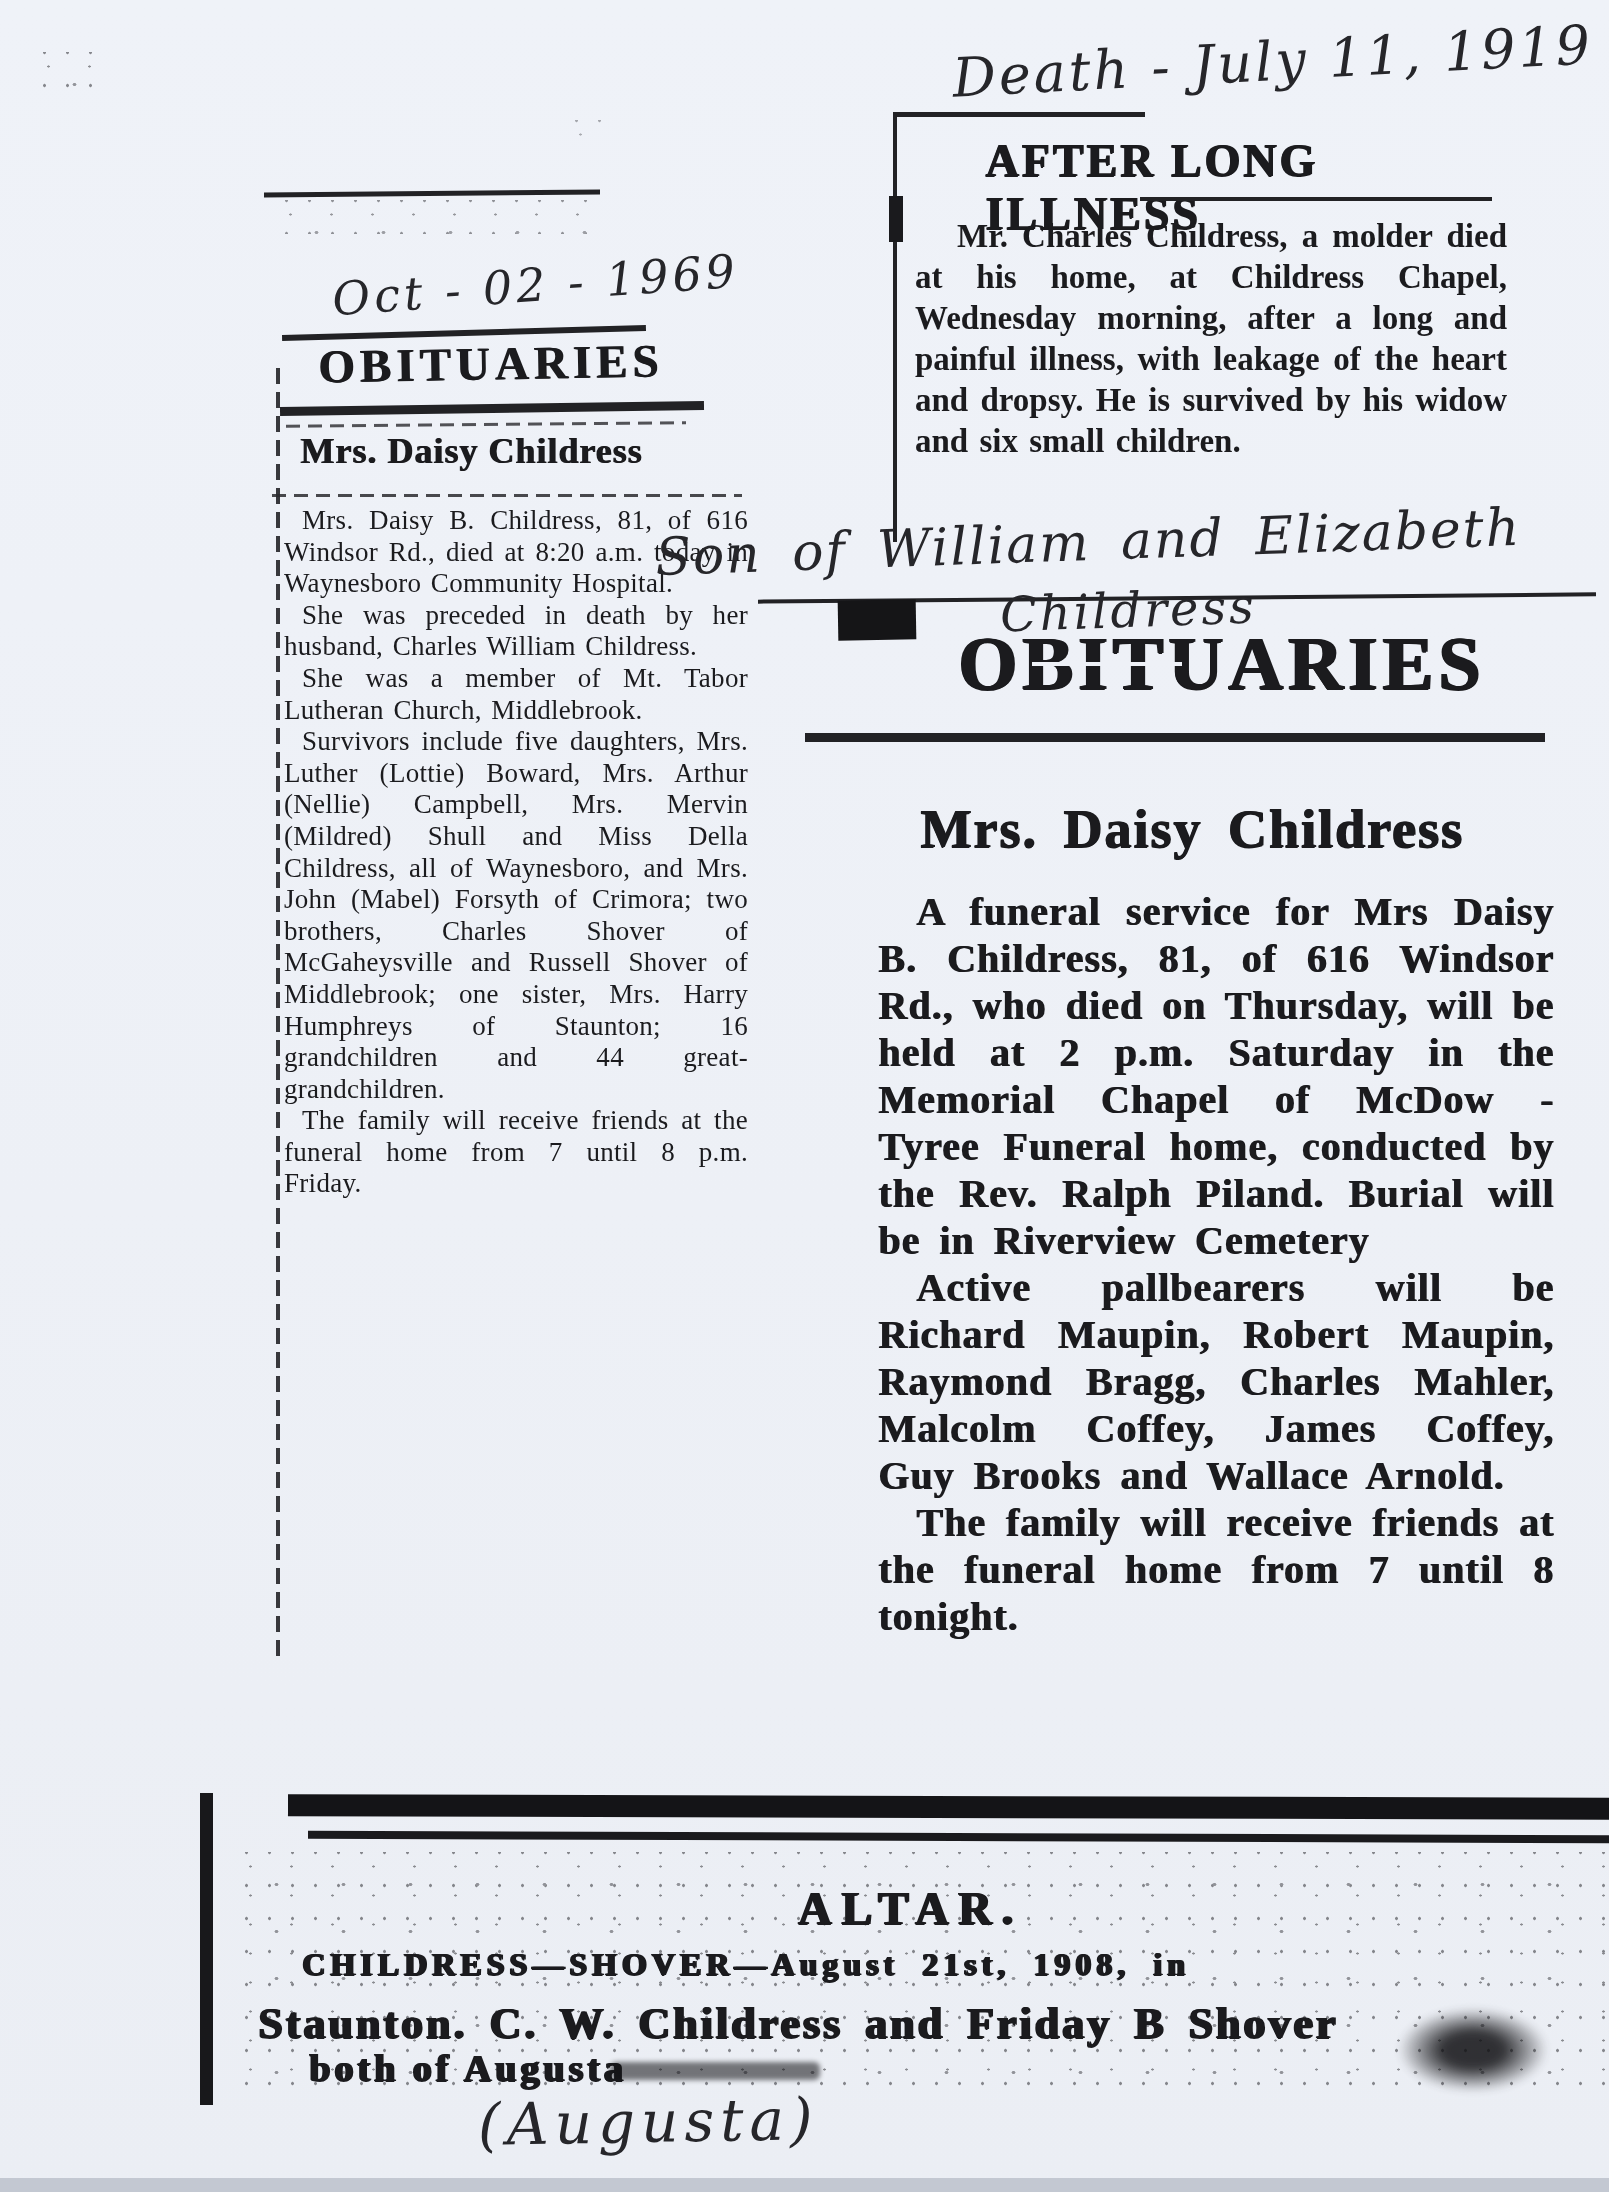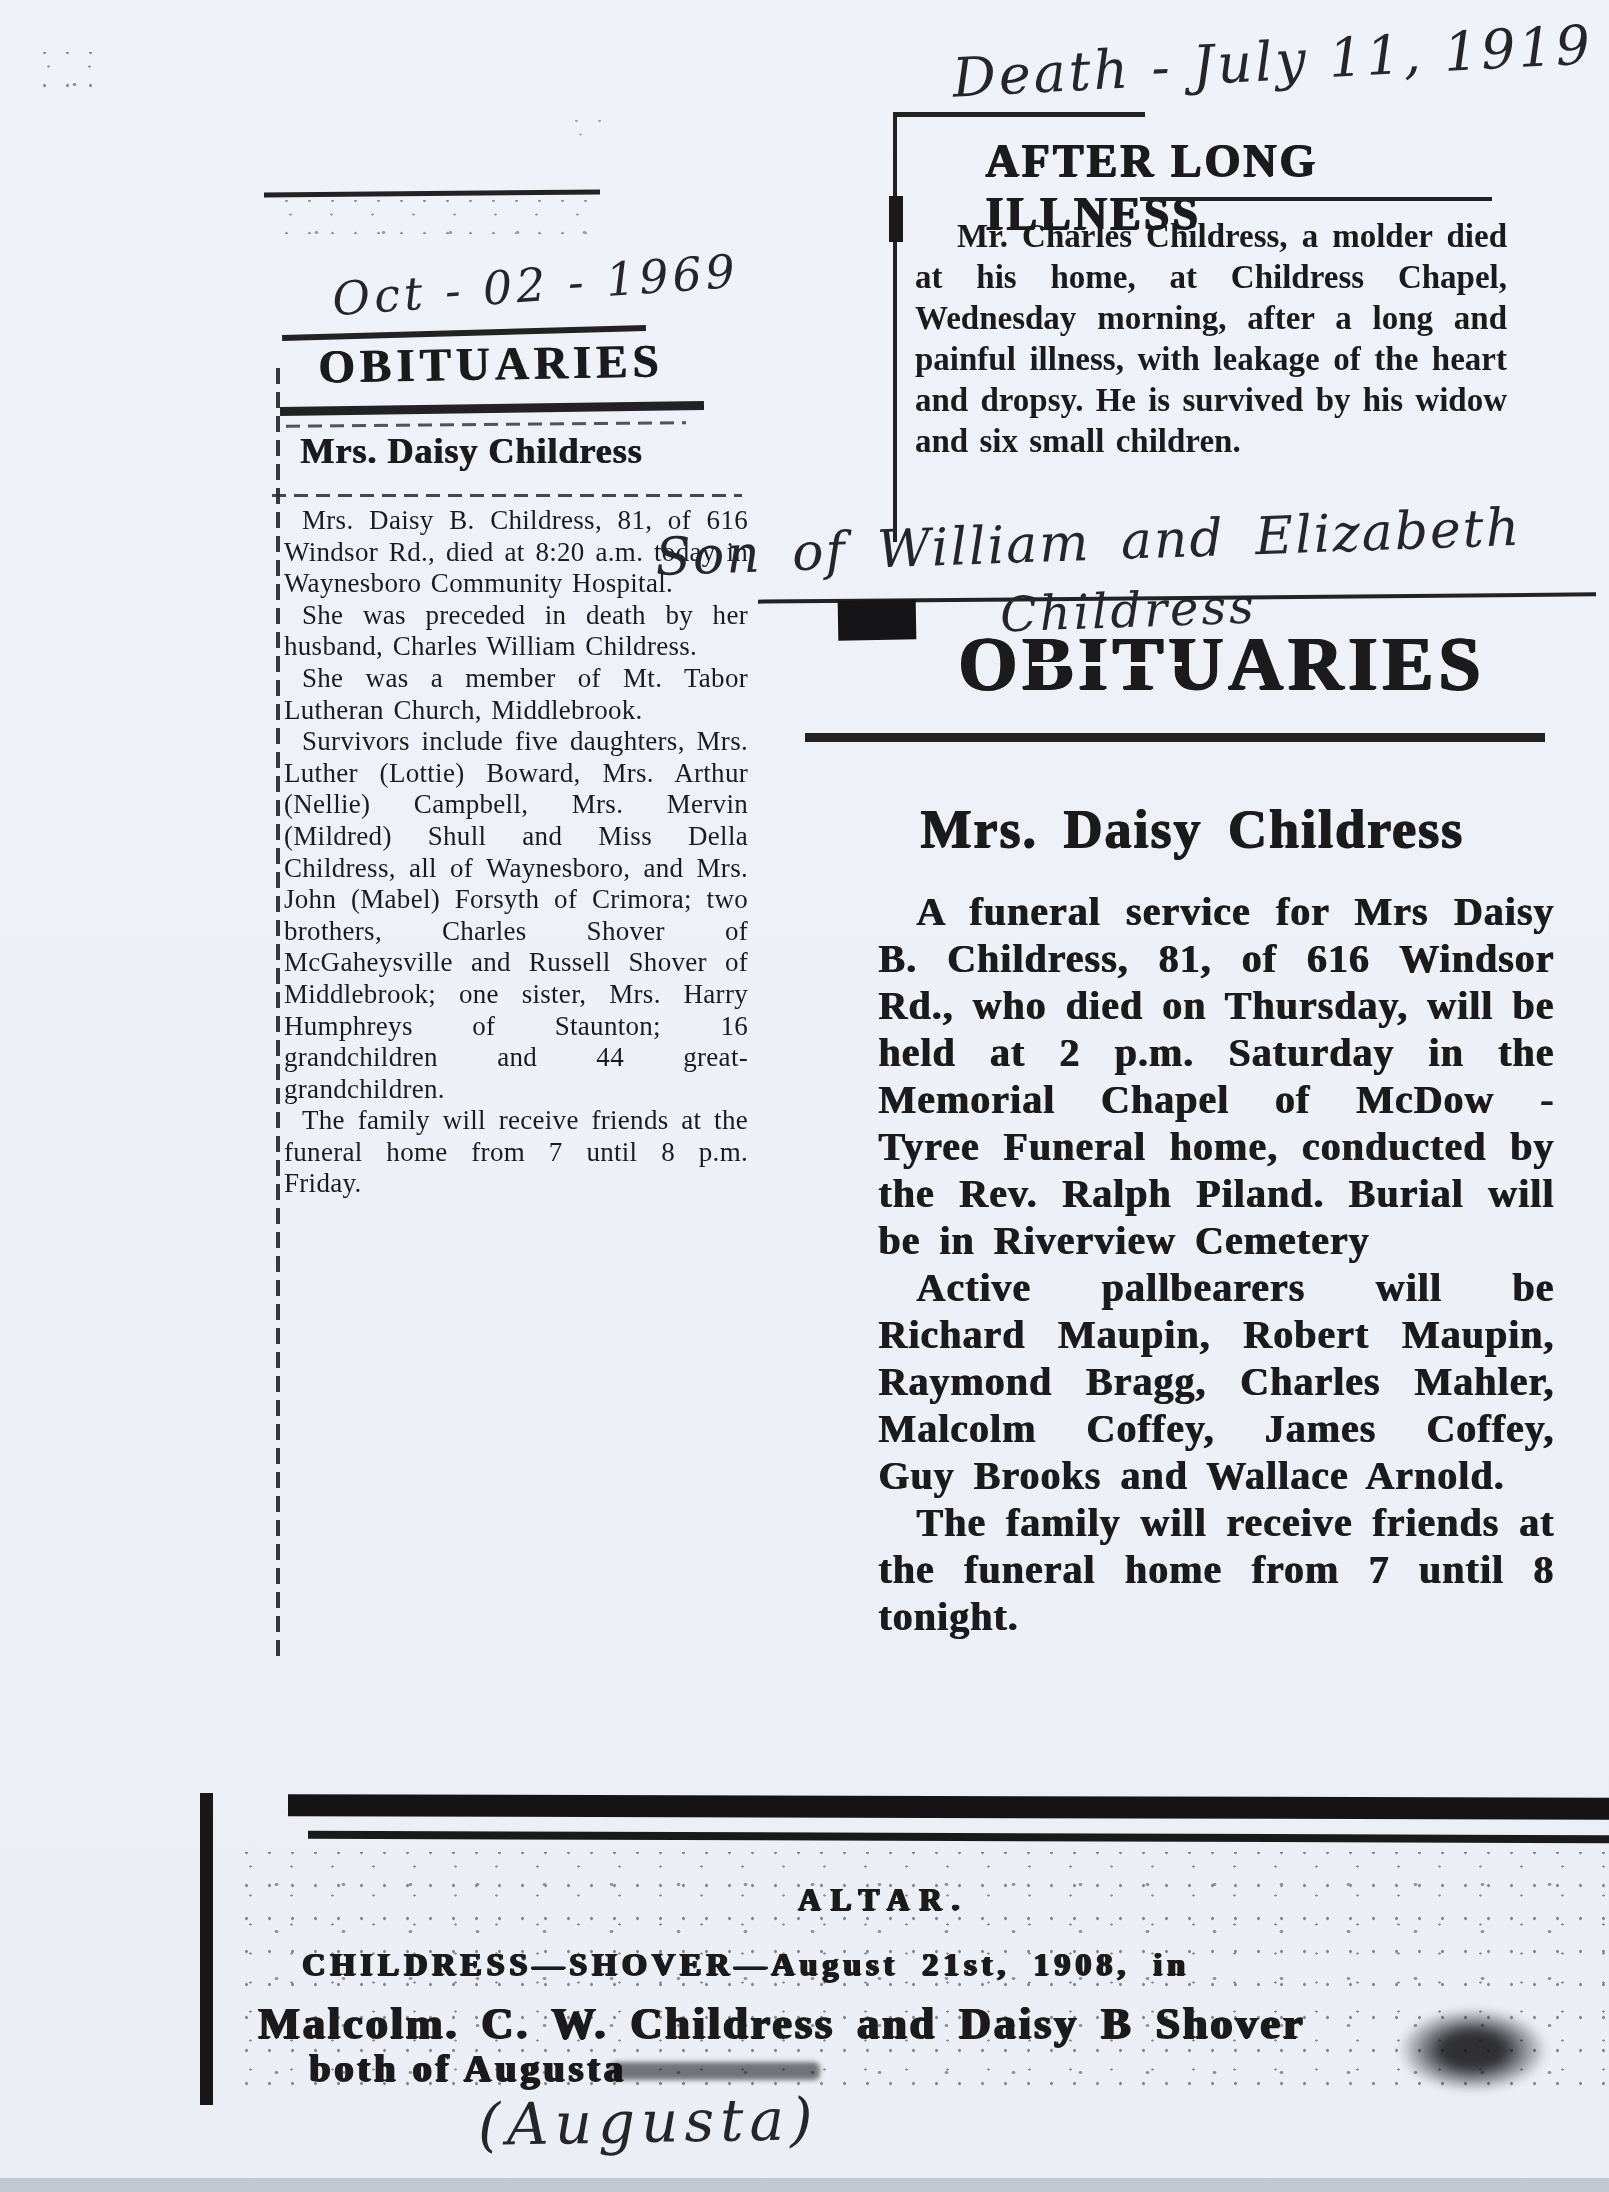--- a/index.html
+++ b/index.html
@@ -69,21 +69,21 @@
   .rc-void2{left:1290px;top:692px;width:130px;height:3px;background:var(--paper);}
   .rc-thickrule{left:805px;top:733px;width:740px;height:9px;}
   .rc-headline{left:920px;top:798px;width:660px;margin:0;font-size:54px;font-weight:700;letter-spacing:2px;word-spacing:10px;}
   .rc-body{left:878px;top:888px;width:676px;font-size:40px;line-height:47px;font-weight:700;text-align:justify;letter-spacing:1px;word-spacing:8px;}
   .rc-body p{margin:0;text-indent:38px;}
   
   .bc-leftborder{left:200px;top:1793px;width:13px;height:312px;background:#18181b;}
   .bc-topbar{left:288px;top:1796px;width:1321px;height:22px;background:#141417;transform:rotate(0.15deg);}
   .bc-rule2{left:308px;top:1833px;width:1301px;height:8px;background:#1a1a1d;transform:rotate(0.2deg);}
   .bc-noise{left:230px;top:1852px;width:1379px;height:244px;opacity:.5;}
-  .bc-altar{left:798px;top:1882px;margin:0;font-size:31px;font-weight:700;letter-spacing:10px;}
+  .bc-altar{left:798px;top:1882px;margin:0;font-size:46px;font-weight:700;letter-spacing:10px;}
   .bc-line{font-weight:700;white-space:nowrap;overflow:hidden;}
   .bc-l1{left:302px;top:1946px;width:1307px;font-size:32px;letter-spacing:5px;word-spacing:10px;}
   .bc-l2{left:258px;top:1998px;width:1351px;font-size:44px;letter-spacing:3px;word-spacing:8px;}
   .bc-l3{left:309px;top:2046px;width:600px;font-size:38px;letter-spacing:4px;}
   .bc-smudge1{left:610px;top:2062px;width:210px;height:18px;background:#101013;opacity:.55;border-radius:6px;filter:blur(2.5px);}
   .bc-blob{left:1398px;top:2008px;width:150px;height:84px;background:radial-gradient(closest-side,#101013 40%,rgba(16,16,19,0) 100%);filter:blur(4px);opacity:.85;}
   .bc-hw{left:478px;top:2088px;font-size:58px;letter-spacing:6px;transform:rotate(-1deg);}
   
   .scan-strip{left:0;top:2178px;width:1609px;height:14px;background:#c3c8d2;}
   .spk-a{left:28px;top:52px;width:70px;height:40px;opacity:.5;}
@@ -147,20 +147,20 @@
     </div>
   </section>
 
   <section>
     <div class="abs bc-leftborder"></div>
     <div class="abs bc-topbar"></div>
     <div class="abs bc-rule2"></div>
     <div class="abs speckles bc-noise"></div>
     <h2 class="abs news heavy bc-altar">ALTAR.</h2>
     <div class="abs news heavy bc-line bc-l1">CHILDRESS—SHOVER—August 21st, 1908, in</div>
-    <div class="abs news heavy bc-line bc-l2">Malcolm. C. W. Childress and Daisy B Shover</div>
+    <div class="abs news heavy bc-line bc-l2">Staunton. C. W. Childress and Friday B Shover</div>
     <div class="abs news heavy bc-line bc-l3">both of Augusta</div>
     <div class="abs bc-smudge1"></div>
     <div class="abs bc-blob"></div>
     <div class="abs hw bc-hw">(Augusta)</div>
   </section>
 
 </div>
 
 </body></html>

